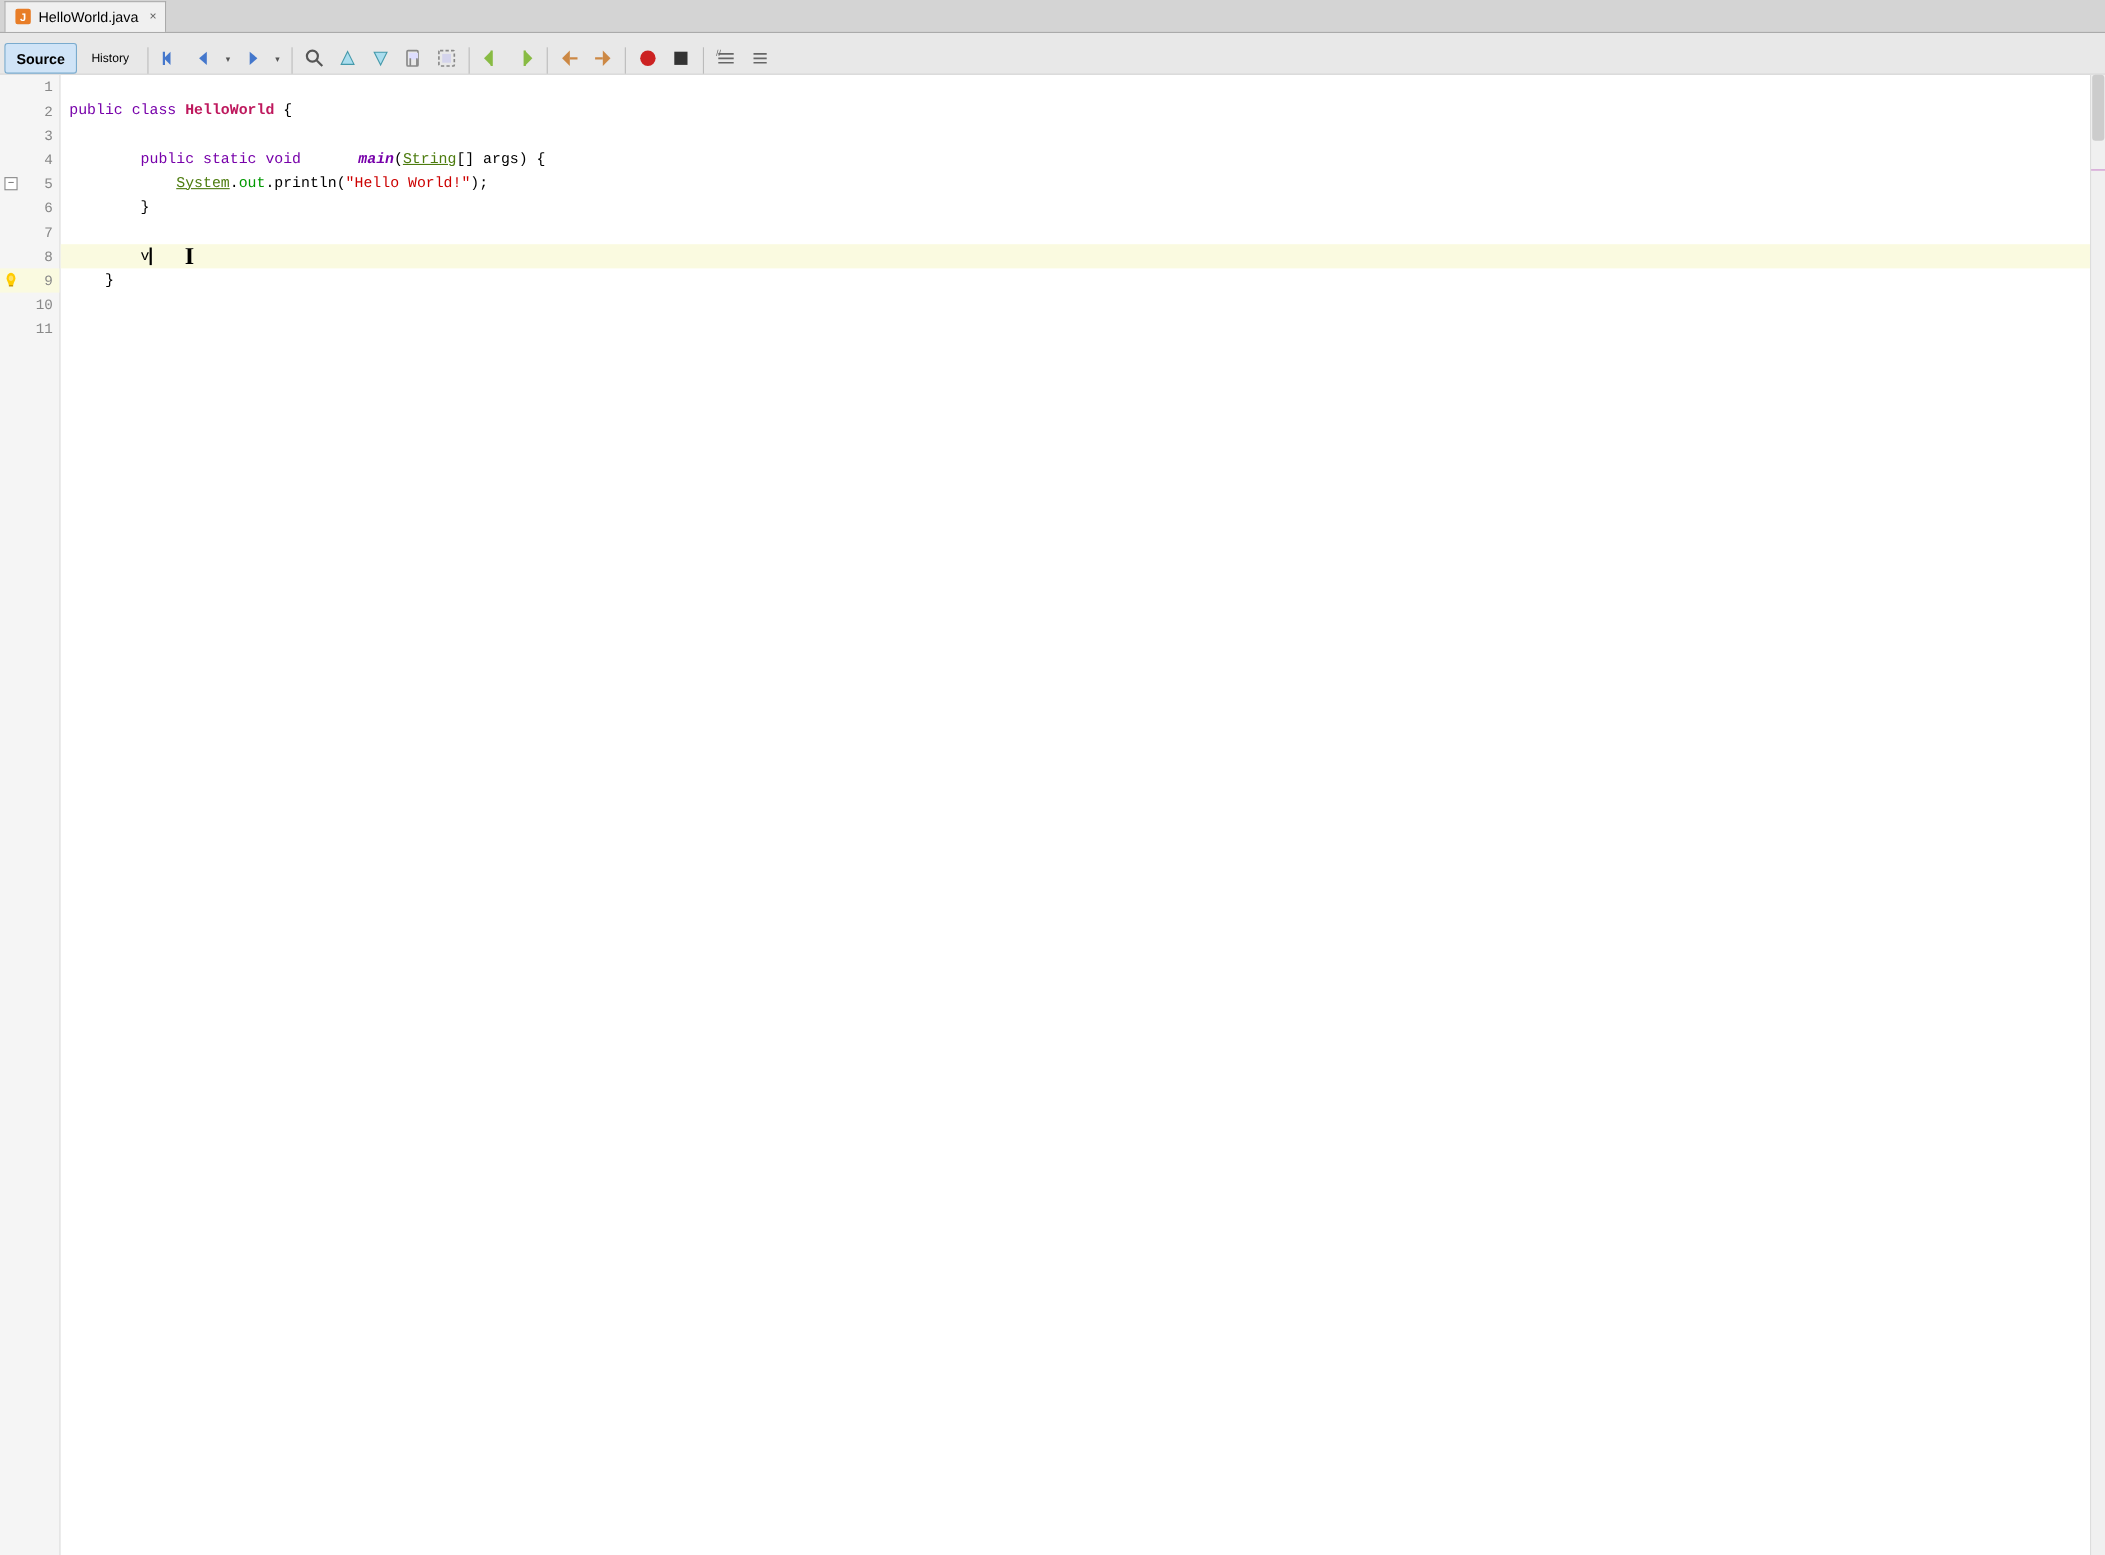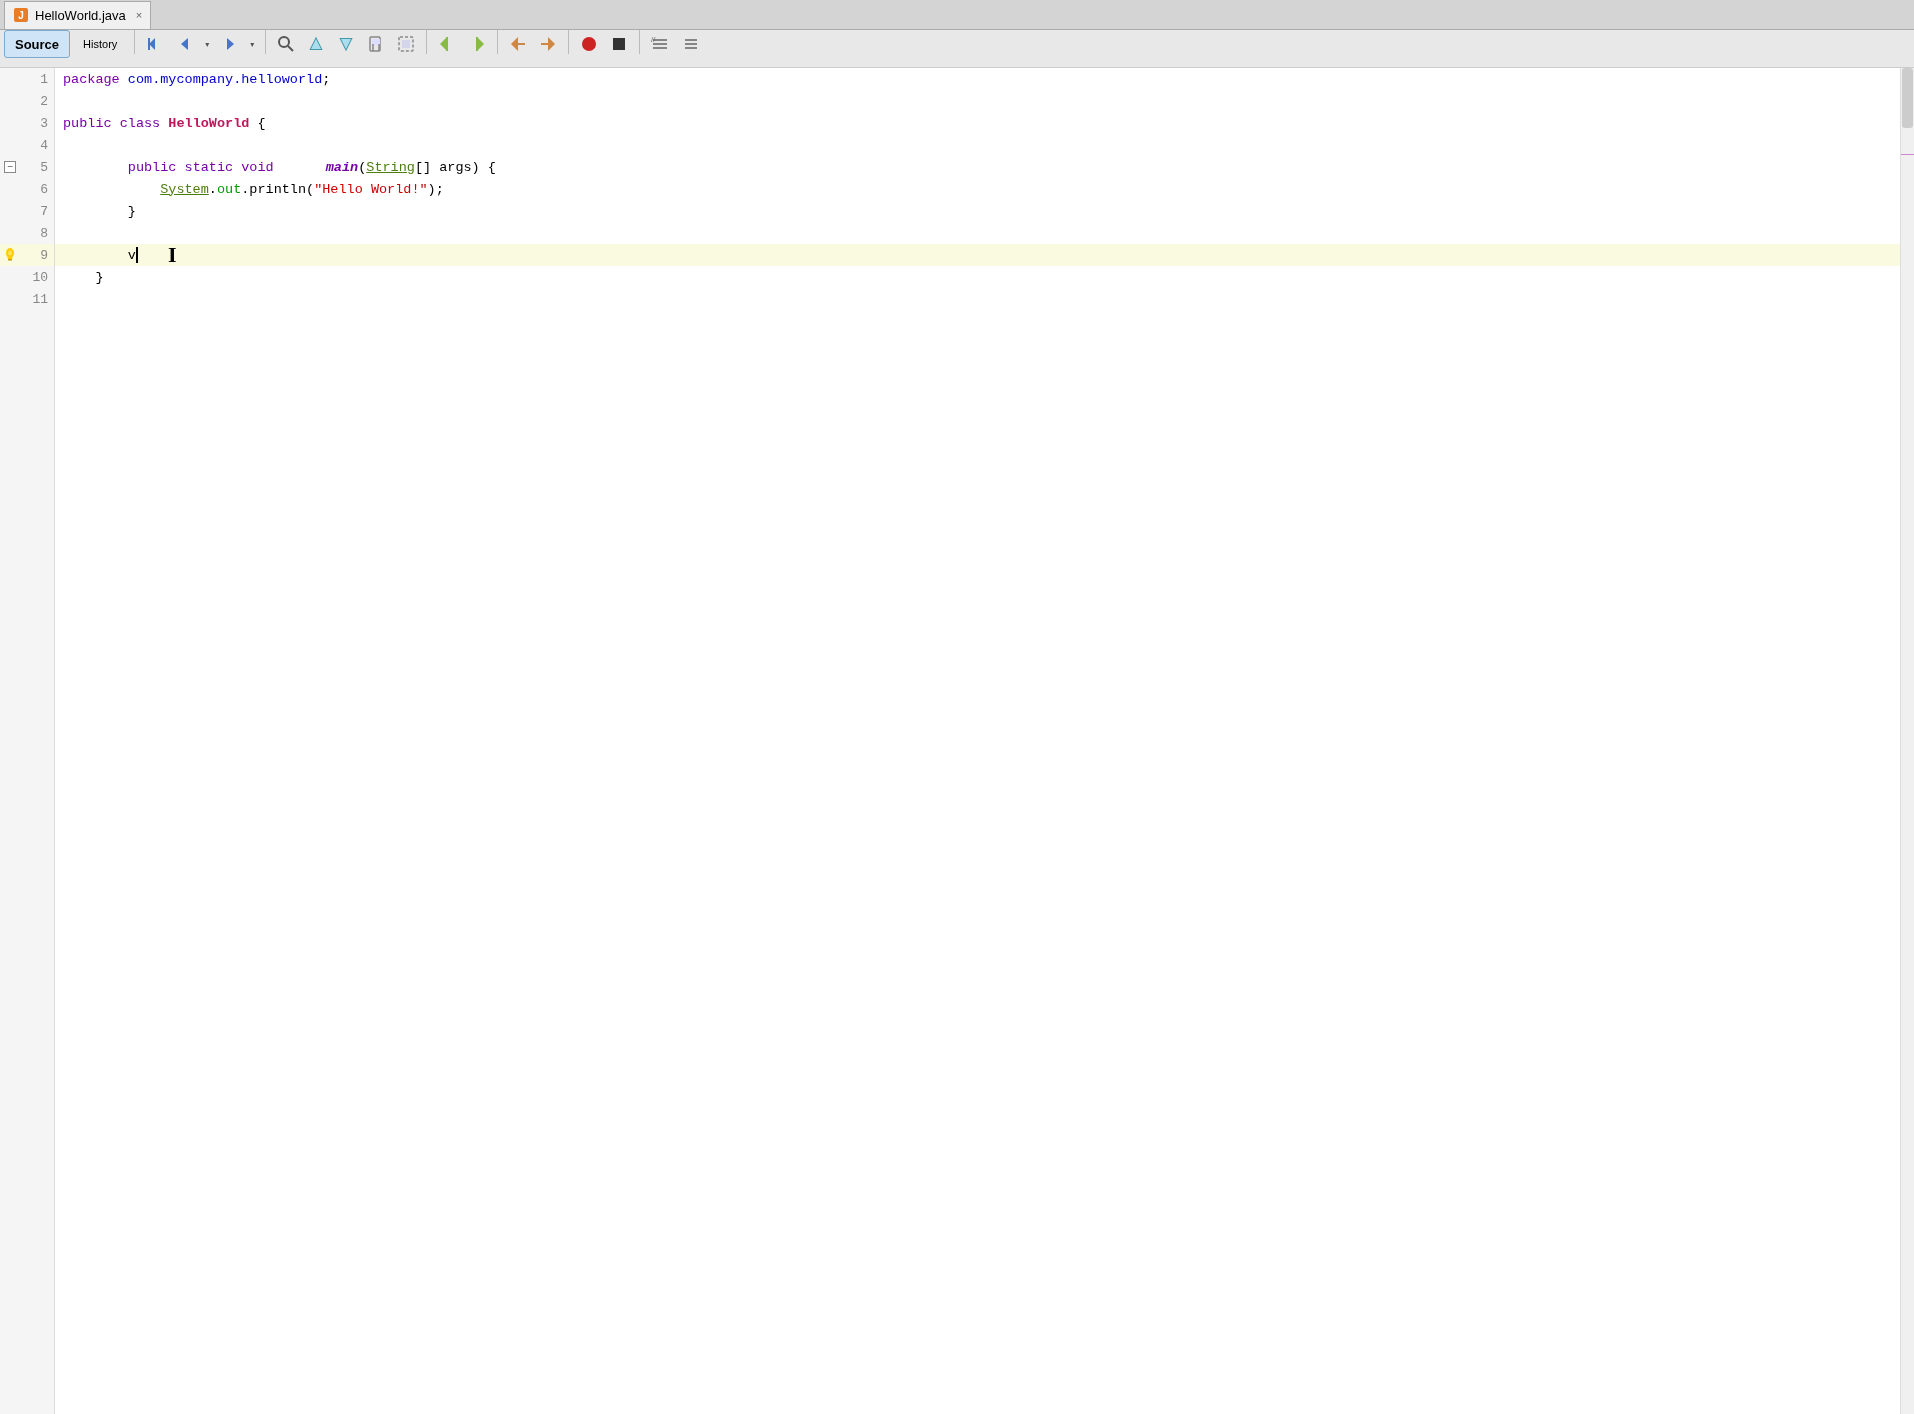--- a/index.html
+++ b/index.html
@@ -41,21 +41,21 @@
     .tab-close {
       font-size: 11px;
       color: #666;
       margin-left: 4px;
       cursor: pointer;
     }
 
     
     .toolbar {
       display: flex;
-      align-items: flex-start;
+      align-items: flex-end;
       background: #e8e8e8;
       height: 38px;
       border-bottom: 1px solid #ccc;
       padding: 0 4px;
       gap: 2px;
     }
     .toolbar-separator {
       width: 1px;
       height: 24px;
       background: #bbb;
@@ -433,23 +433,20 @@
       <span class="gutter-line-number">10</span>
     </div>
 
     <div class="gutter-line">
       <span class="gutter-line-number">11</span>
     </div>
   </div>
 
   <div class="code-area">
 
-    <div class="code-line">
-      <span class="kw">package</span><span class="plain"> </span><span class="package-name">com.mycompany.helloworld</span><span class="plain">;</span>
-    </div>
 
     <div class="code-line">&nbsp;</div>
 
     <div class="code-line">
       <span class="kw">public</span><span class="plain"> </span><span class="kw">class</span><span class="plain"> </span><span style="font-weight:bold;color:#be185d;">HelloWorld</span><span class="plain"> {</span>
     </div>
 
     <div class="code-line">&nbsp;</div>
 
     <div class="code-line">

